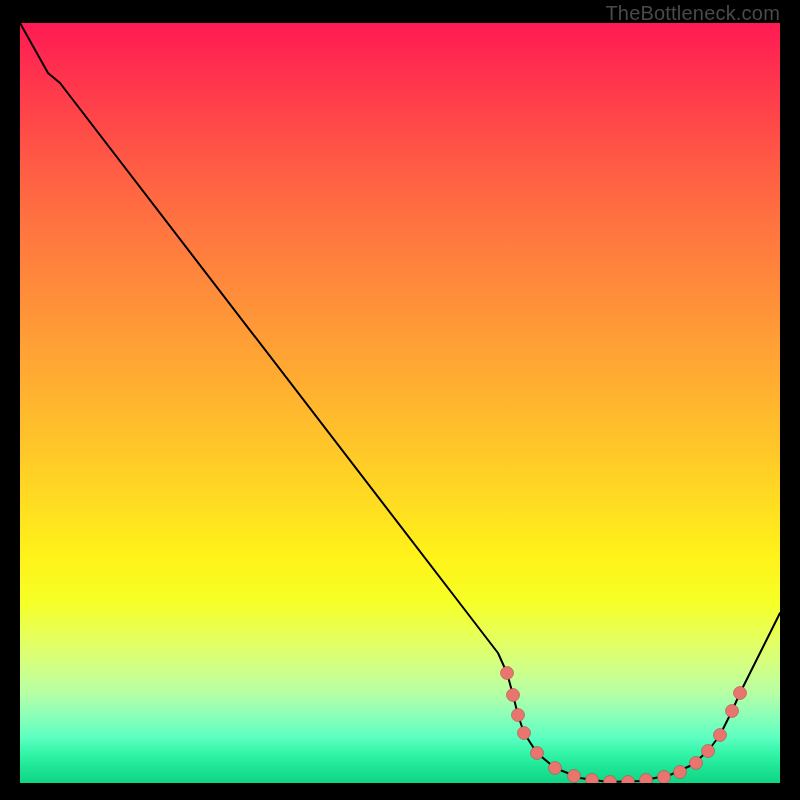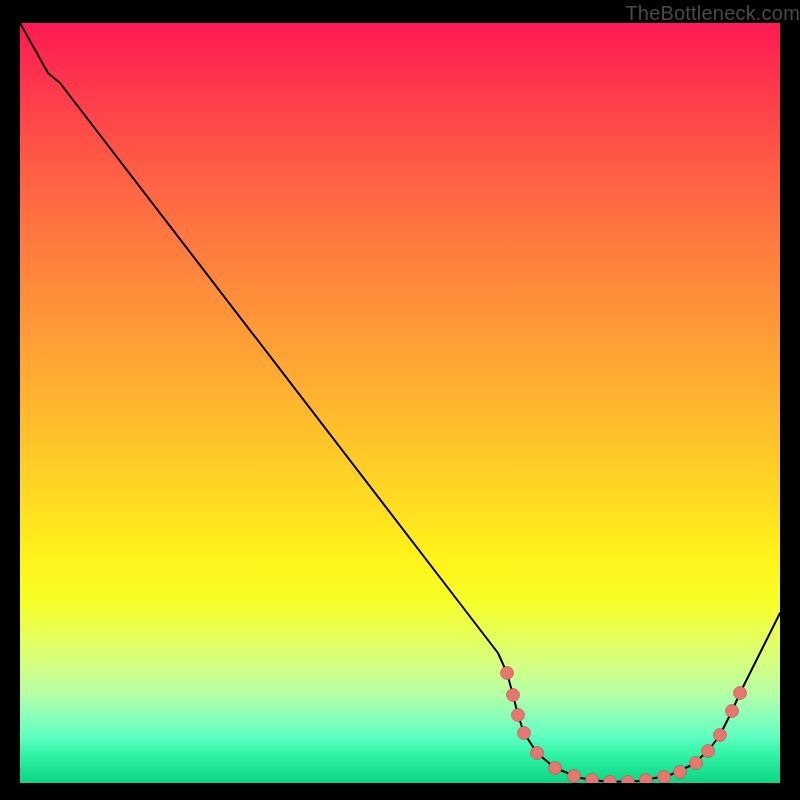--- a/index.html
+++ b/index.html
@@ -13,21 +13,21 @@
   }
   .frame {
     position: relative;
     width: 800px;
     height: 800px;
     background: #000;
   }
   .watermark {
     position: absolute;
     top: 2px;
-    right: 0;
+    right: 20px;
     color: #4a4a4a;
     font-size: 20px;
     font-weight: 500;
     letter-spacing: 0.2px;
     z-index: 4;
   }
   .plot-area {
     position: absolute;
     left: 20px;
     top: 23px;

